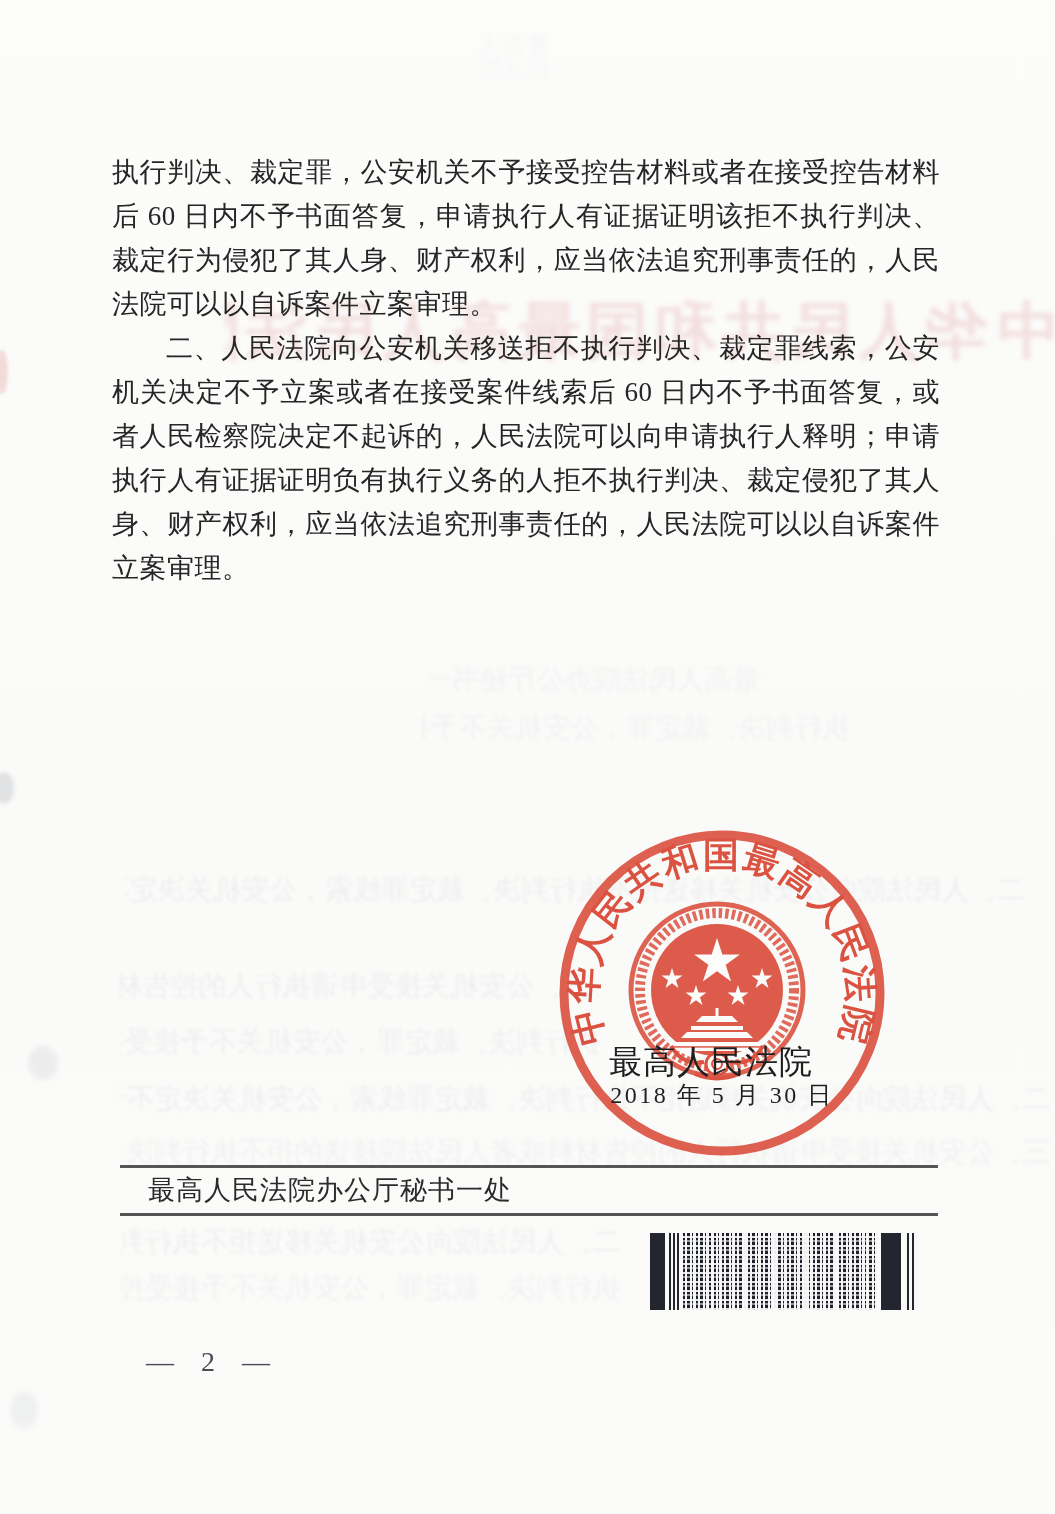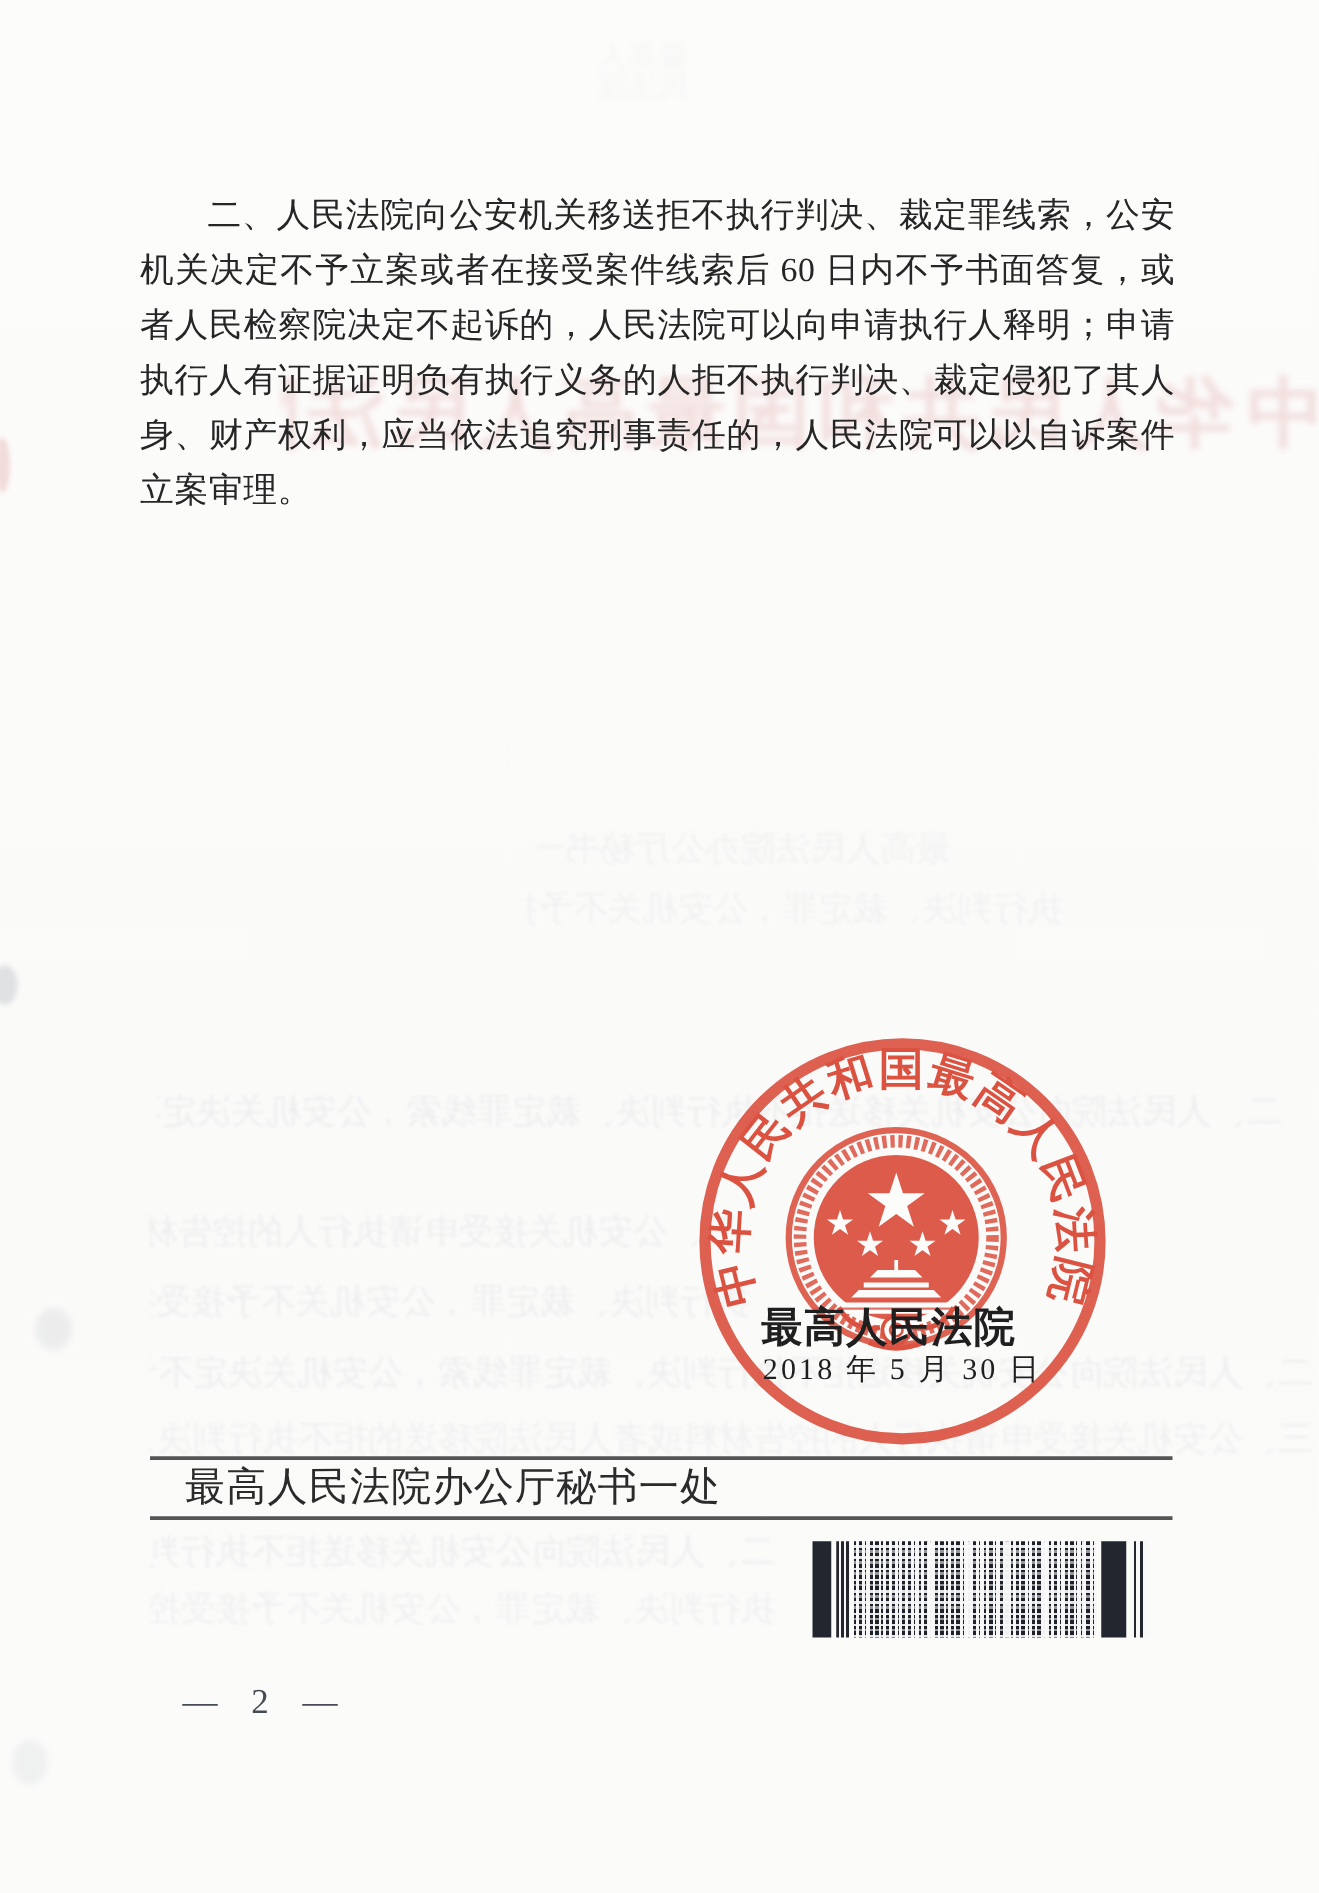--- a/index.html
+++ b/index.html
@@ -36,31 +36,31 @@
   }
   .body-text p{margin:0;text-align:justify;text-align-last:left;}
   .body-text p.indent{text-indent:2em;}
 
   
   .seal-wrap{position:absolute;z-index:3;left:557px;top:828px;width:330px;height:330px;opacity:.9;}
   .seal-text-black{
     position:absolute;z-index:4;left:557px;width:330px;text-align:center;
     color:#1f1f1f;mix-blend-mode:darken;
   }
-  .seal-issuer{top:1040px;font-size:33px;letter-spacing:1px;padding-right:22px;box-sizing:border-box;font-weight:bold;}
+  .seal-issuer{top:1040px;font-size:33px;letter-spacing:1px;padding-right:22px;box-sizing:border-box;}
   .seal-date{top:1079px;font-size:24px;letter-spacing:2.5px;}
 
   
   .rule{position:absolute;z-index:4;left:120px;width:818px;height:3px;background:#3d3d3d;opacity:.88;}
   .rule-top{top:1165px;}
   .rule-bottom{top:1213px;}
   .footer-row{
     position:absolute;z-index:4;left:120px;top:1172px;width:818px;height:40px;
-    display:flex;justify-content:space-between;align-items:flex-end;
-    font-size:32px;color:#2b2b2b;letter-spacing:1px;
+    display:flex;justify-content:space-between;align-items:flex-start;
+    font-size:27px;color:#2b2b2b;letter-spacing:1px;
   }
   .footer-row .office{padding-left:28px;}
 
   
   .barcode{position:absolute;z-index:4;left:650px;top:1233px;width:268px;height:77px;}
   .barcode div{position:absolute;top:0;height:100%;}
   .bc-left{left:0;width:15px;background:#23262e;}
   .bc-left-thin{left:19px;width:11px;background:repeating-linear-gradient(90deg,#23262e 0 2px,#f8f8f8 2px 4px);}
   .bc-main{left:33px;width:194px;background:
     repeating-linear-gradient(90deg, rgba(250,250,250,0) 0 28px, rgba(250,250,250,.95) 28px 31px),
@@ -92,20 +92,21 @@
   <div class="ghost" style="left:120px;top:1228px;width:500px;">二、人民法院向公安机关移送拒不执行判决、裁定罪线索，公安机关决定不予立案或者在接受案件线索后 60 日内不予书面答复，或者人民检察院决定不起诉的，人民法院可以向申请执行人释明；申请执行人有证据证明负有执行义务的人拒不执行判决、裁定侵犯了其人身、财产权利，应当依法追究刑事责任的，人民法院可以以自诉案件立案审理。</div>
   <div class="ghost" style="left:120px;top:1274px;width:500px;opacity:.09;">执行判决、裁定罪，公安机关不予接受控告材料或者在接受控告材料后 60 日内不予书面答复，申请执行人有证据证明该拒不执行判决、裁定行为侵犯了其人身、财产权利，应当依法追究刑事责任的，人民法院可以以自诉案件立案审理。</div>
   <div class="ghost" style="left:478px;top:34px;width:72px;font-size:24px;opacity:.06;filter:blur(2px);white-space:normal;height:100px;">最高人民法院</div>
 
   <div class="smudge" style="left:-4px;top:350px;width:12px;height:44px;background:#e9b6b6;opacity:.45;filter:blur(1.5px);"></div>
   <div class="smudge" style="left:-6px;top:772px;width:20px;height:32px;background:#b9bcc2;opacity:.4;filter:blur(2px);"></div>
   <div class="smudge" style="left:28px;top:1046px;width:30px;height:34px;background:#c3c6cb;opacity:.25;filter:blur(2.5px);"></div>
   <div class="smudge" style="left:10px;top:1392px;width:28px;height:36px;background:#c3c6cb;opacity:.2;filter:blur(2.5px);"></div>
 
   <div class="body-text">
+    <p>执行判决、裁定罪，公安机关不予接受控告材料或者在接受控告材料后 60 日内不予书面答复，申请执行人有证据证明该拒不执行判决、裁定行为侵犯了其人身、财产权利，应当依法追究刑事责任的，人民法院可以以自诉案件立案审理。</p>
     <p class="indent">二、人民法院向公安机关移送拒不执行判决、裁定罪线索，公安机关决定不予立案或者在接受案件线索后 60 日内不予书面答复，或者人民检察院决定不起诉的，人民法院可以向申请执行人释明；申请执行人有证据证明负有执行义务的人拒不执行判决、裁定侵犯了其人身、财产权利，应当依法追究刑事责任的，人民法院可以以自诉案件立案审理。</p>
   </div>
 
   <div class="seal-wrap">
     <svg width="330" height="330" viewBox="0 0 330 330">
       <defs>
         <path id="star" d="M0,-1 L0.588,0.809 L-0.951,-0.309 L0.951,-0.309 L-0.588,0.809 Z"></path>
         <path id="sealArc" d="M 53.7,224.1 A 126 126 0 1 1 276.3,224.1" fill="none"></path>
       </defs>
 

